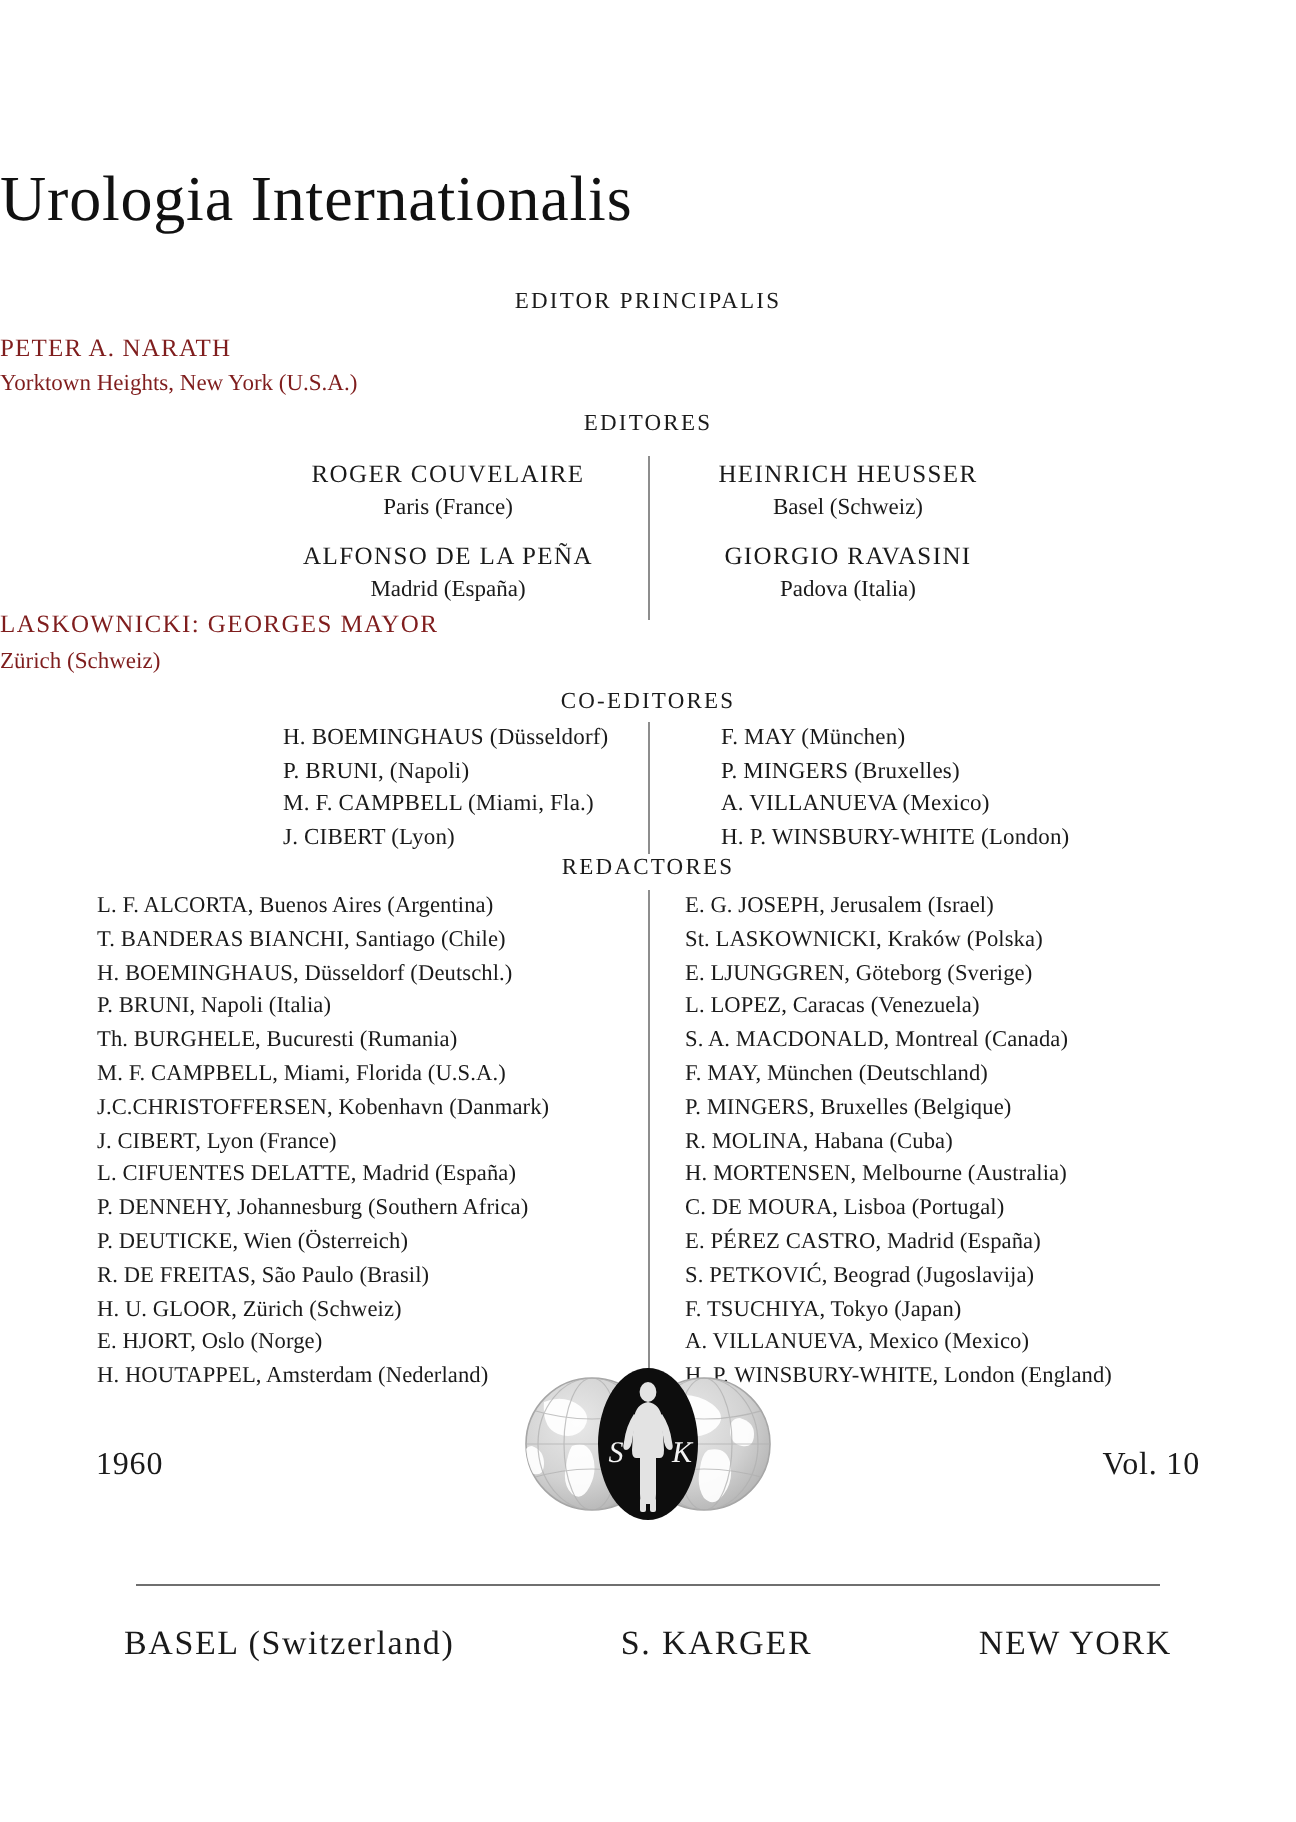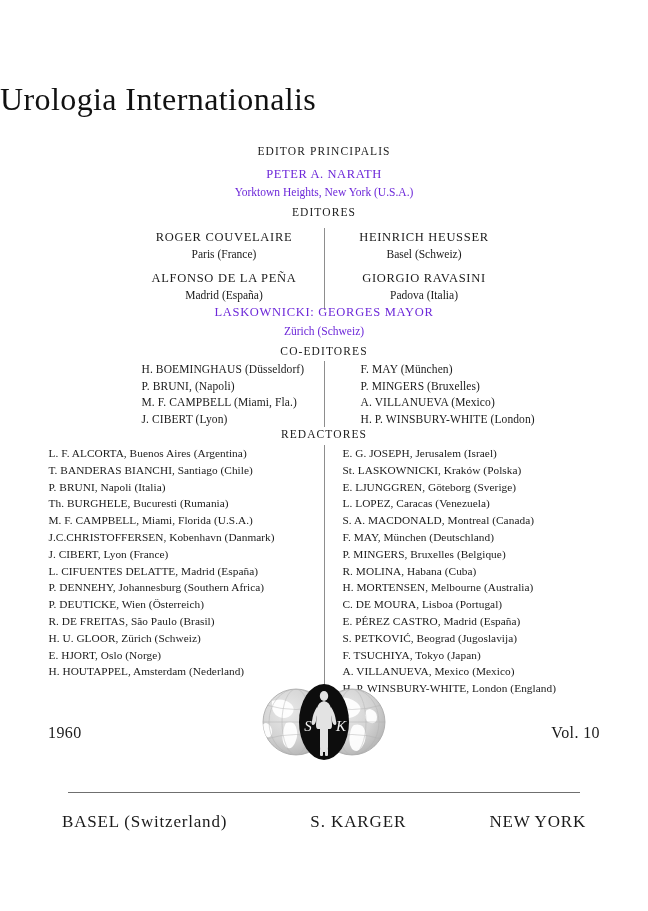--- a/index.html
+++ b/index.html
@@ -38,23 +38,22 @@
   }
 
   .heading {
     text-align: center;
     letter-spacing: 1.1px;
     font-size: 11.5px;
     color: #1b1b1b;
   }
 
   .center-line {
-    text-align: center;
     font-size: 12px;
-    color: #6d28d9;
+    color: #7f1d1d;
   }
 
   .caps {
     letter-spacing: 0.9px;
   }
 
   
   .ep-heading { position: absolute; top: 145px;  left: 0; width: 648px; }
   .ep-name    { position: absolute; top: 167px;  left: 0; width: 648px; font-size: 12.5px; letter-spacing: 0.6px; }
   .ep-place   { position: absolute; top: 186px;  left: 0; width: 648px; font-size: 11.5px; }
@@ -227,20 +226,21 @@
       <div class="ce-item">H. P. WINSBURY-WHITE (London)</div>
     </div>
   </div>
 
   <div class="heading rd-heading">REDACTORES</div>
 
   <div class="two-col redactores-wrap">
     <div class="col left">
       <div class="rd-item">L. F. ALCORTA, Buenos Aires (Argentina)</div>
       <div class="rd-item">T. BANDERAS BIANCHI, Santiago (Chile)</div>
+      <div class="rd-item">H. BOEMINGHAUS, Düsseldorf (Deutschl.)</div>
       <div class="rd-item">P. BRUNI, Napoli (Italia)</div>
       <div class="rd-item">Th. BURGHELE, Bucuresti (Rumania)</div>
       <div class="rd-item">M. F. CAMPBELL, Miami, Florida (U.S.A.)</div>
       <div class="rd-item">J.C.CHRISTOFFERSEN, Kobenhavn (Danmark)</div>
       <div class="rd-item">J. CIBERT, Lyon (France)</div>
       <div class="rd-item">L. CIFUENTES DELATTE, Madrid (España)</div>
       <div class="rd-item">P. DENNEHY, Johannesburg (Southern Africa)</div>
       <div class="rd-item">P. DEUTICKE, Wien (Österreich)</div>
       <div class="rd-item">R. DE FREITAS, São Paulo (Brasil)</div>
       <div class="rd-item">H. U. GLOOR, Zürich (Schweiz)</div>

